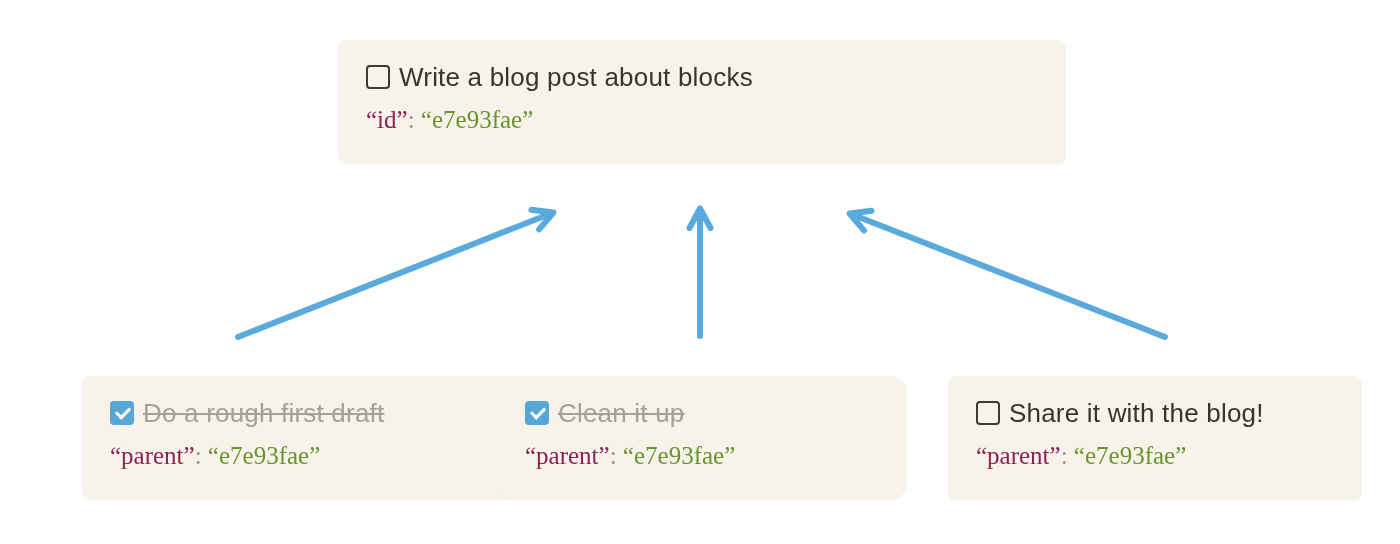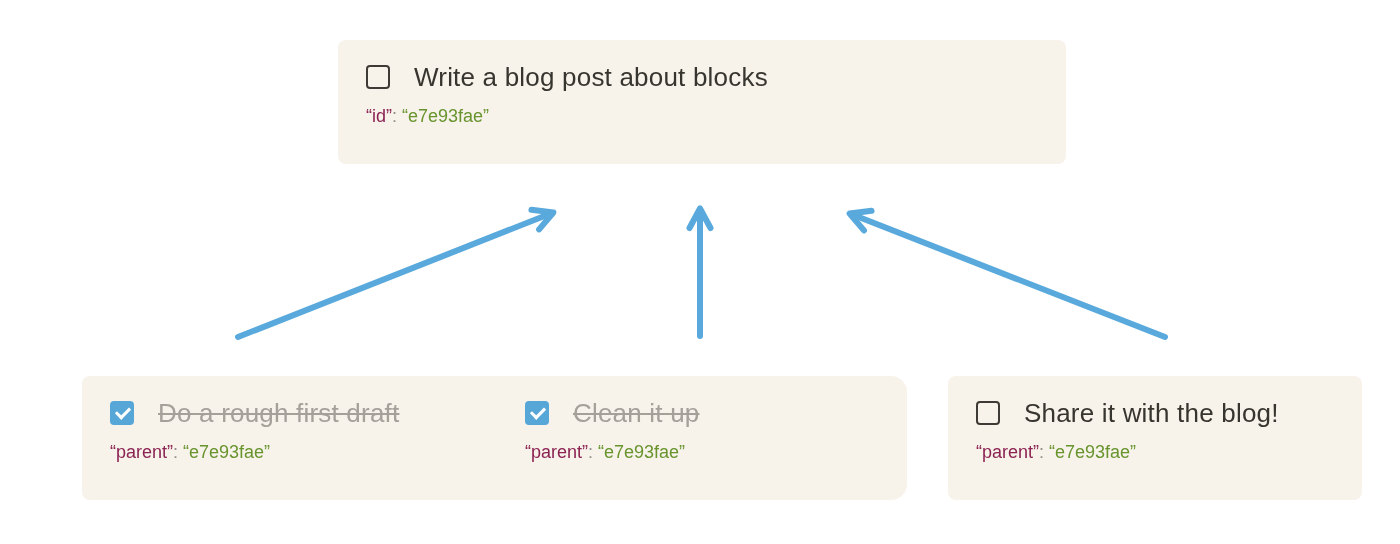--- a/index.html
+++ b/index.html
@@ -29,21 +29,21 @@
     border-radius: 8px;
     padding: 24px 28px;
   }
   .box-parent { left: 338px; top: 40px;  width: 728px; height: 124px; }
   .box-sub1   { left: 42px;  top: 376px; width: 438px; height: 124px; margin-left: 40px; }
   .box-sub2   { left: 497px; top: 376px; width: 410px; height: 124px; border-radius: 16px; }
   .box-sub3   { left: 948px; top: 376px; width: 414px; height: 124px; }
   .task-row {
     display: flex;
     align-items: center;
-    gap: 24px;
+    gap: 9px;
     margin-bottom: 17px;
   }
   .checkbox {
     flex: 0 0 auto;
     width: 24px;
     height: 24px;
     border: 2.5px solid var(--cb-border);
     border-radius: 4px;
     background: transparent;
     position: relative;
@@ -68,22 +68,22 @@
     line-height: 1;
     color: var(--text);
     letter-spacing: 0.2px;
   }
   .task-title.checked {
     color: var(--muted);
     text-decoration: line-through;
     text-decoration-thickness: 2px;
   }
   .code-line {
-    font-family: Liberation Sans, sans-serif;
-    font-size: 18px;
+    font-family: Liberation Serif, serif;
+    font-size: 25px;
     line-height: 1;
     white-space: pre;
   }
   .code-key   { color: var(--key); }
   .code-punct { color: var(--punct); }
   .code-value { color: var(--value); }
   .arrows-layer {
     position: absolute;
     left: 0; top: 0;
     width: 1400px;

